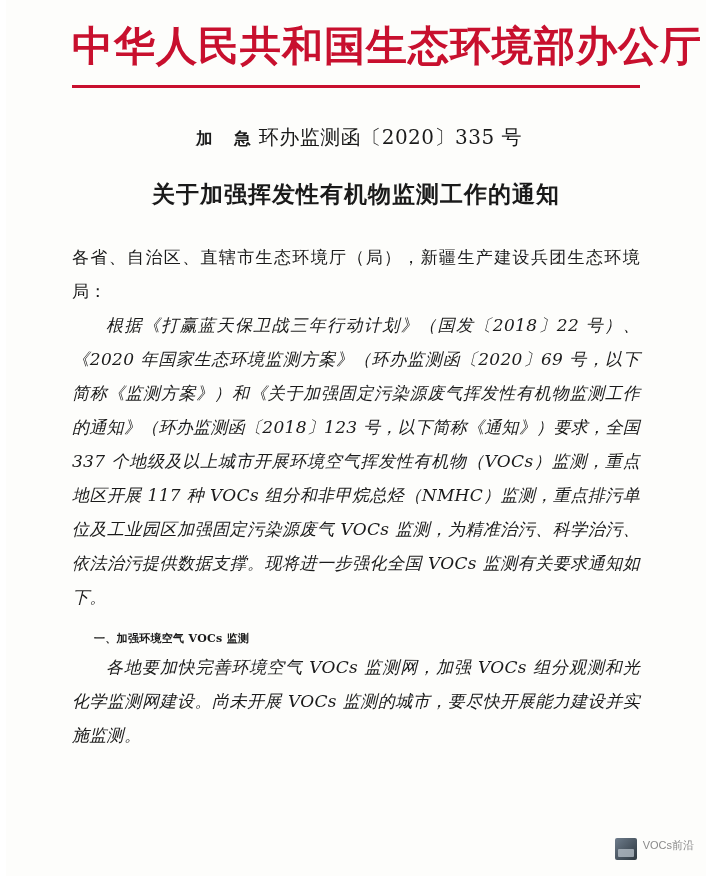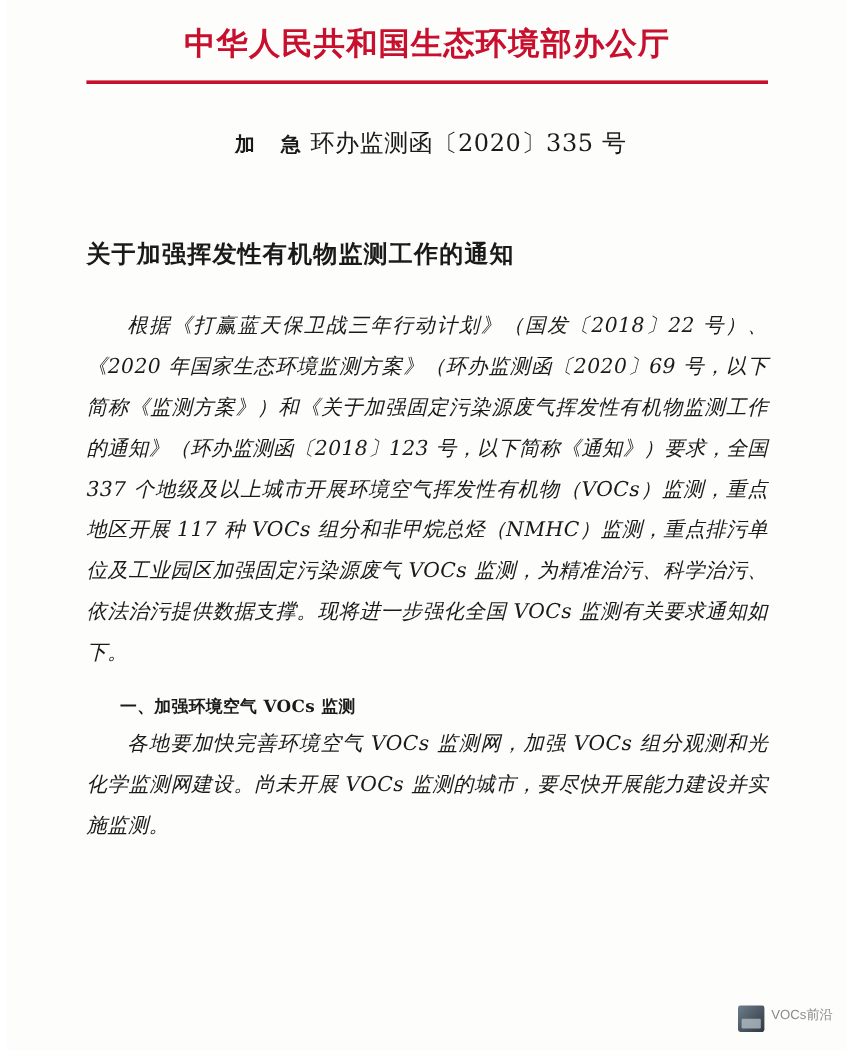--- a/index.html
+++ b/index.html
@@ -26,21 +26,21 @@
 
   
   .masthead {
     text-align: center;
     padding-top: 22px;
   }
   .masthead-title {
     color: #c8102e;
     font-family: "DejaVu Serif", "Liberation Serif", serif;
     font-weight: bold;
-    font-size: 26px;
+    font-size: 41px;
     letter-spacing: 1px;
     line-height: 1.2;
     white-space: nowrap;
   }
   .masthead-rule {
     margin-top: 14px;
     height: 3px;
     background: #c8102e;
     width: 100%;
   }
@@ -59,24 +59,24 @@
     padding-left: 14px;
   }
   .doc-number {
     font-size: 20px;
     padding-right: 8px;
     letter-spacing: 0.5px;
   }
 
   
   .doc-title {
-    text-align: left;
-    font-size: 20px;
+    text-align: center;
+    font-size: 23px;
     font-weight: bold;
-    margin-top: 65px;
+    margin-top: 28px;
     letter-spacing: 1px;
   }
 
   
   .body-text {
     margin-top: 30px;
     font-size: 17px;
     line-height: 2.0;
     text-align: justify;
     text-justify: inter-ideograph;
@@ -86,21 +86,21 @@
     margin: 0;
   }
   .para.indent {
     text-indent: 2em;
     font-style: italic;
   }
   .section-heading {
     margin: 14px 0 0 0;
     font-weight: bold;
     text-indent: 2em;
-    font-size: 14px;
+    font-size: 11px;
     line-height: 2.0;
   }
 
   
   .footer-badge {
     position: absolute;
     right: 18px;
     bottom: 16px;
     display: flex;
     align-items: flex-start;
@@ -157,20 +157,21 @@
 
   <div class="doc-meta">
     <div class="urgency">加 急</div>
     <div class="doc-number">环办监测函〔2020〕335 号</div>
   </div>
 
   <h1 class="doc-title">关于加强挥发性有机物监测工作的通知</h1>
 
   <div class="body-text">
 
+    <p class="para">各省、自治区、直辖市生态环境厅（局），新疆生产建设兵团生态环境局：</p>
 
     <p class="para indent">根据《打赢蓝天保卫战三年行动计划》（国发〔2018〕22 号）、《2020 年国家生态环境监测方案》（环办监测函〔2020〕69 号，以下简称《监测方案》）和《关于加强固定污染源废气挥发性有机物监测工作的通知》（环办监测函〔2018〕123 号，以下简称《通知》）要求，全国 337 个地级及以上城市开展环境空气挥发性有机物（VOCs）监测，重点地区开展 117 种 VOCs 组分和非甲烷总烃（NMHC）监测，重点排污单位及工业园区加强固定污染源废气 VOCs 监测，为精准治污、科学治污、依法治污提供数据支撑。现将进一步强化全国 VOCs 监测有关要求通知如下。</p>
 
     <p class="section-heading">一、加强环境空气 VOCs 监测</p>
 
     <p class="para indent">各地要加快完善环境空气 VOCs 监测网，加强 VOCs 组分观测和光化学监测网建设。尚未开展 VOCs 监测的城市，要尽快开展能力建设并实施监测。</p>
 
   </div>
 
   <div class="footer-badge">

